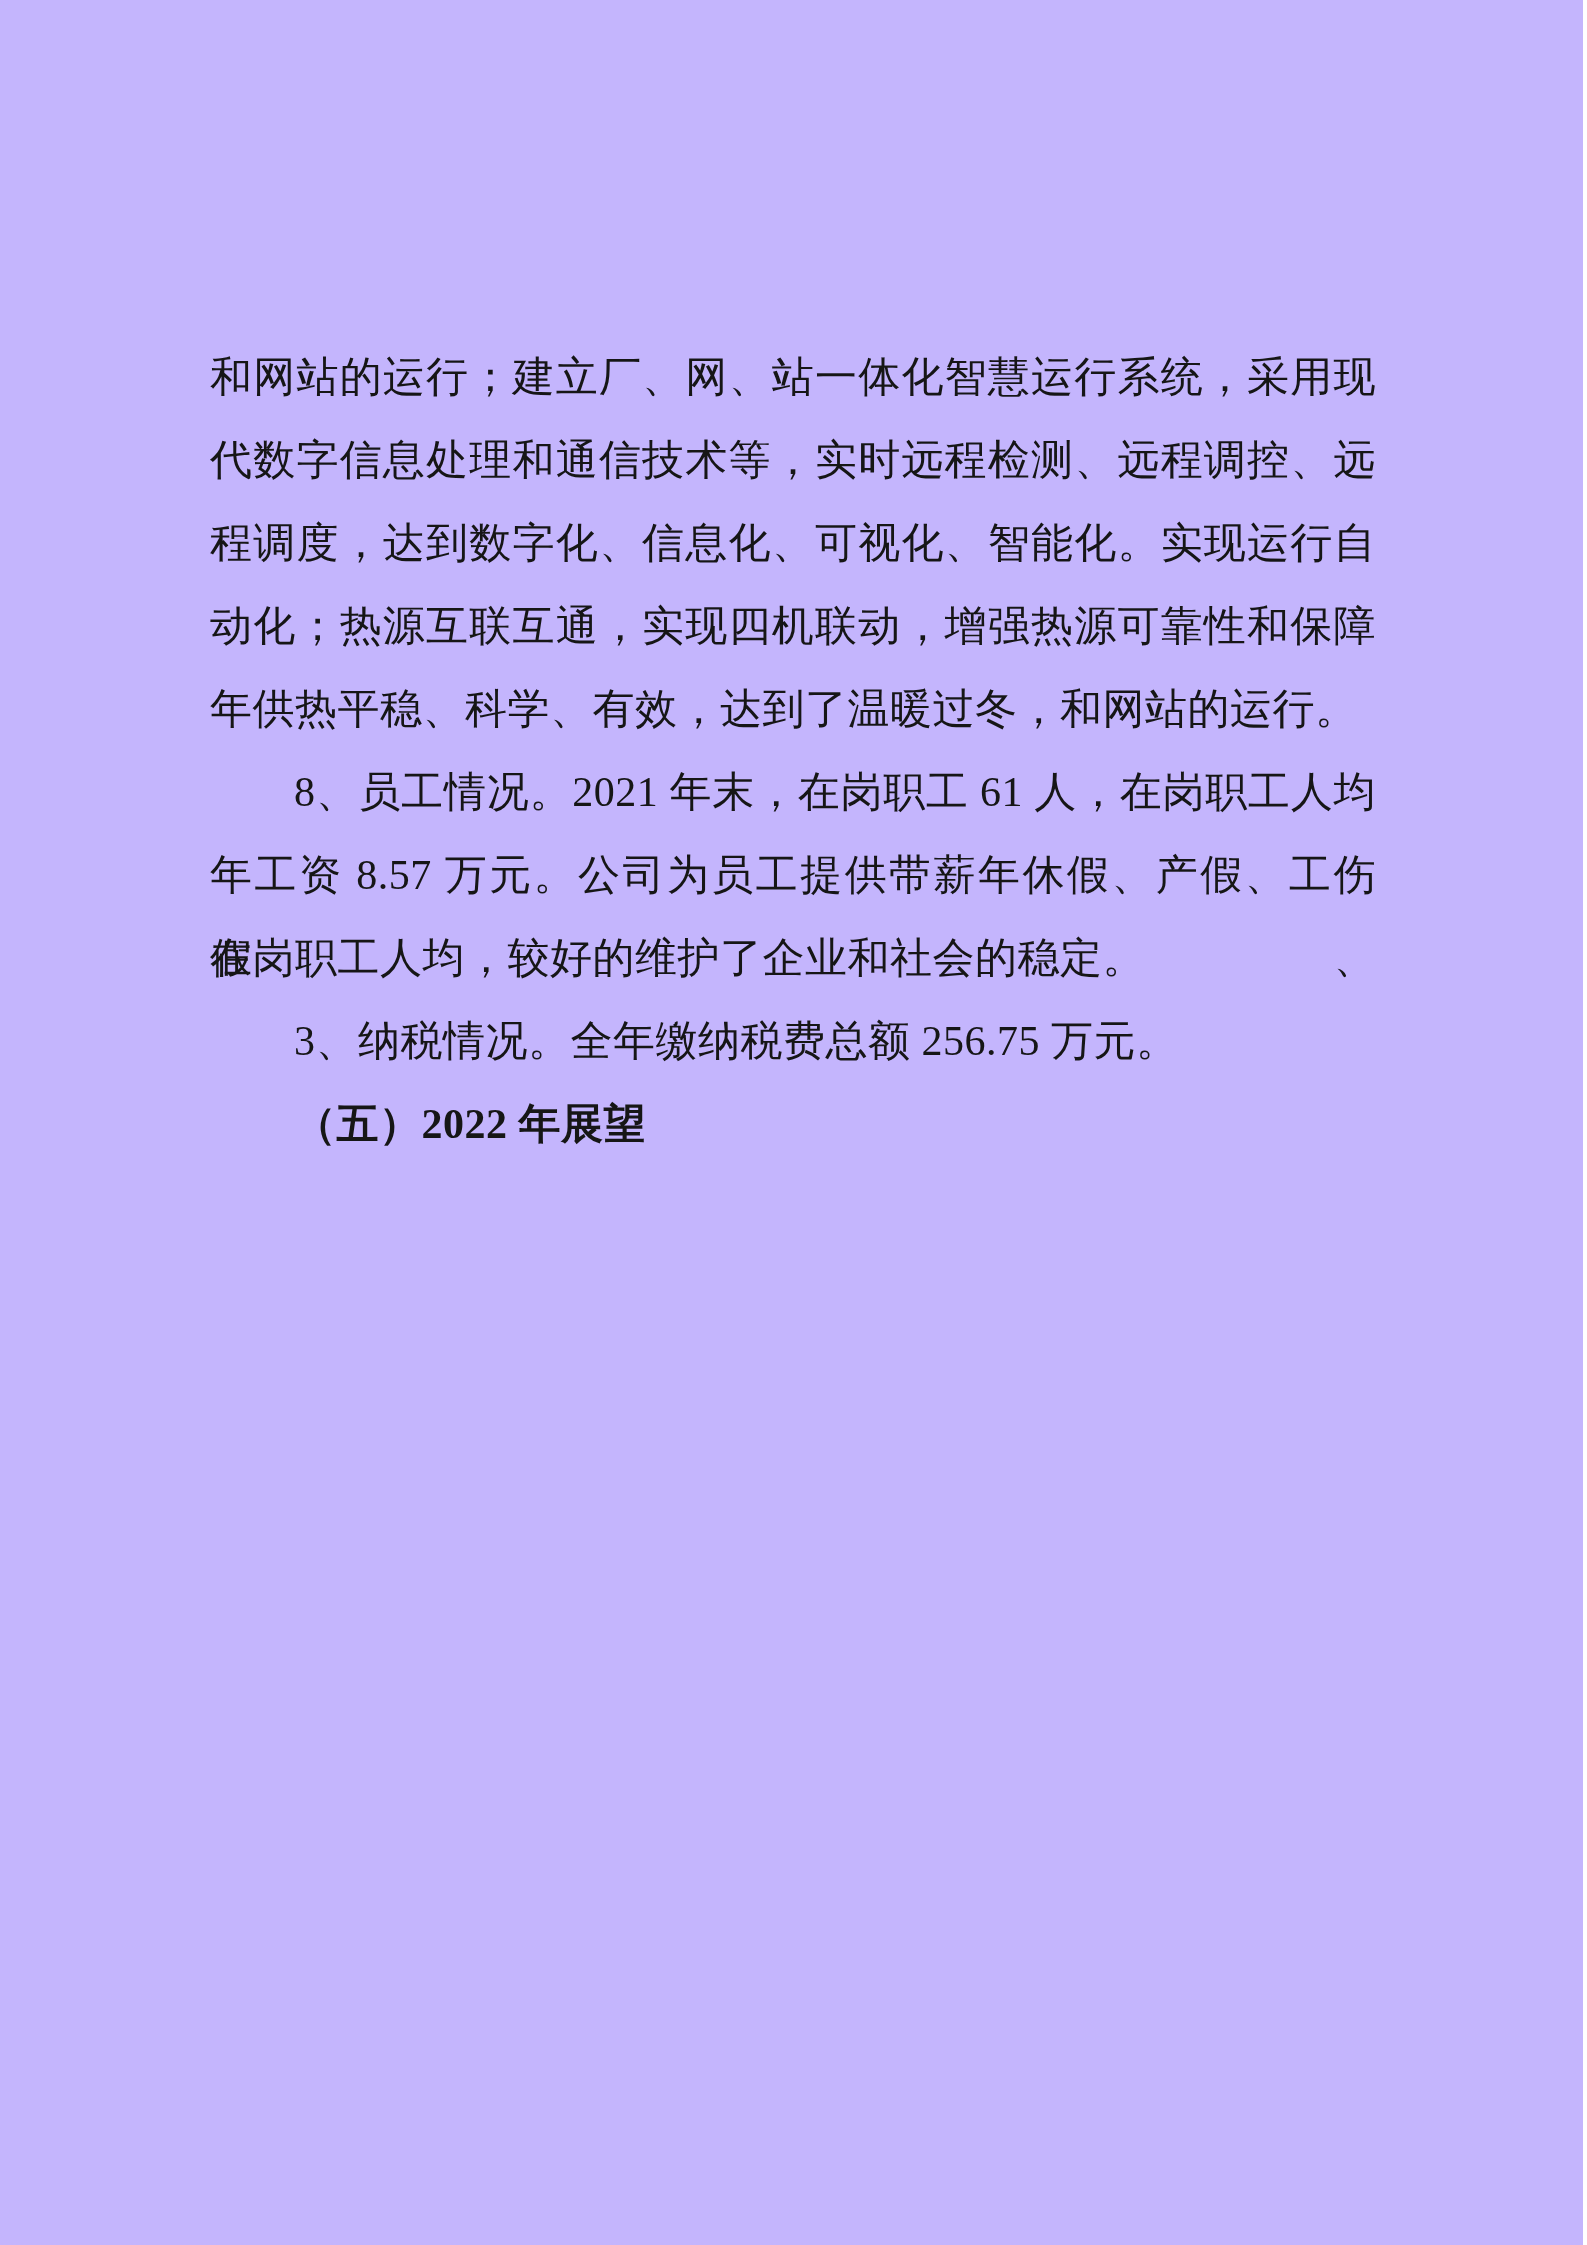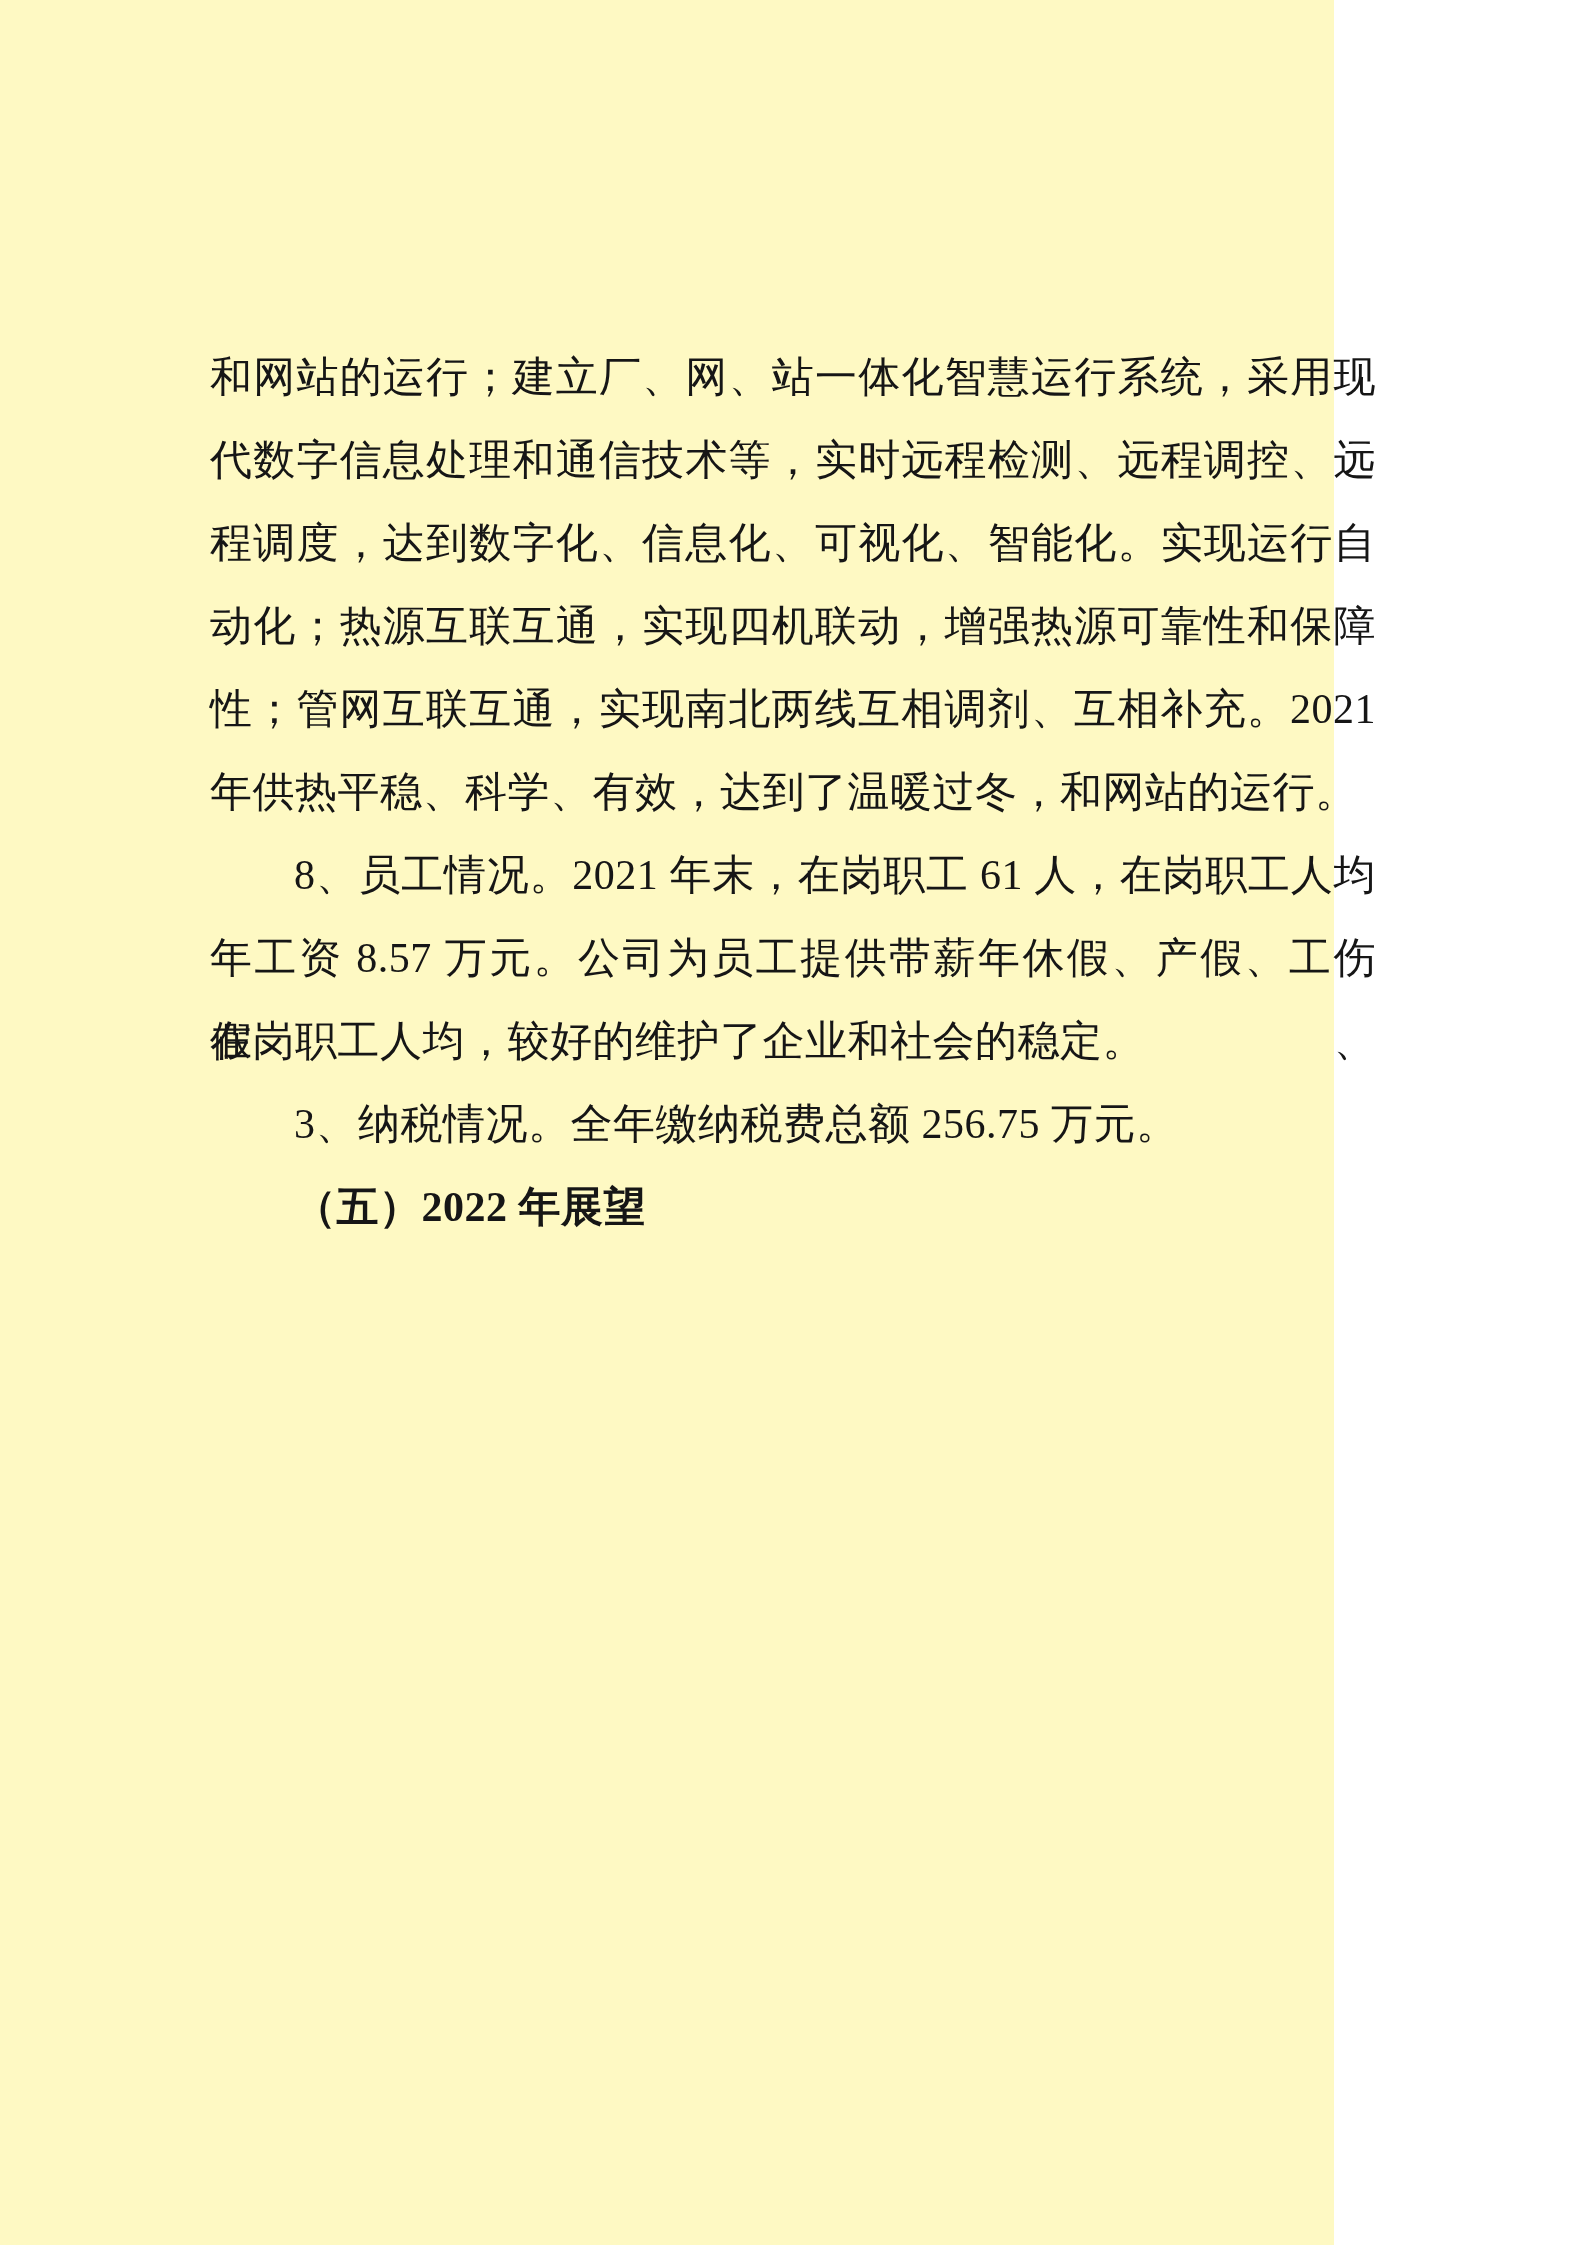--- a/index.html
+++ b/index.html
@@ -11,23 +11,23 @@
     width: 1587px;
     height: 2245px;
     position: relative;
     overflow: hidden;
     font-family: "Liberation Serif", "DejaVu Serif", serif;
     color: #161616;
   }
   .page {
     position: absolute;
     top: 0; left: 0;
-    width: 1334px;
+    width: 1583px;
     height: 2245px;
-    background: #fef9c3;
+    background: #c4b5fd;
   }
   .doc-body {
     position: absolute;
     top: 336px;
     left: 210px;
     width: 1166px;
   }
   .paragraph {
     margin: 0;
     padding: 0;
@@ -56,21 +56,20 @@
 </head>
 <body style="background: rgb(255, 255, 255); color: rgb(22, 22, 22);">
 
 <div class="page">
   <div class="doc-body" id="doc-body">
       <div class="paragraph">
         <div class="text-line justify">和网站的运行；建立厂、网、站一体化智慧运行系统，采用现</div>
         <div class="text-line justify">代数字信息处理和通信技术等，实时远程检测、远程调控、远</div>
         <div class="text-line justify">程调度，达到数字化、信息化、可视化、智能化。实现运行自</div>
         <div class="text-line justify">动化；热源互联互通，实现四机联动，增强热源可靠性和保障</div>
-        <div class="text-line justify">性；管网互联互通，实现南北两线互相调剂、互相补充。2021</div>
         <div class="text-line">年供热平稳、科学、有效，达到了温暖过冬，和网站的运行。</div>
       </div>
       <div class="paragraph">
         <div class="text-line justify indent">8、员工情况。2021 年末，在岗职工 61 人，在岗职工人均</div>
         <div class="text-line justify">年工资 8.57 万元。公司为员工提供带薪年休假、产假、工伤假、</div>
         <div class="text-line">在岗职工人均，较好的维护了企业和社会的稳定。</div>
       </div>
       <div class="paragraph">
         <div class="text-line indent">3、纳税情况。全年缴纳税费总额 256.75 万元。</div>
       </div>

